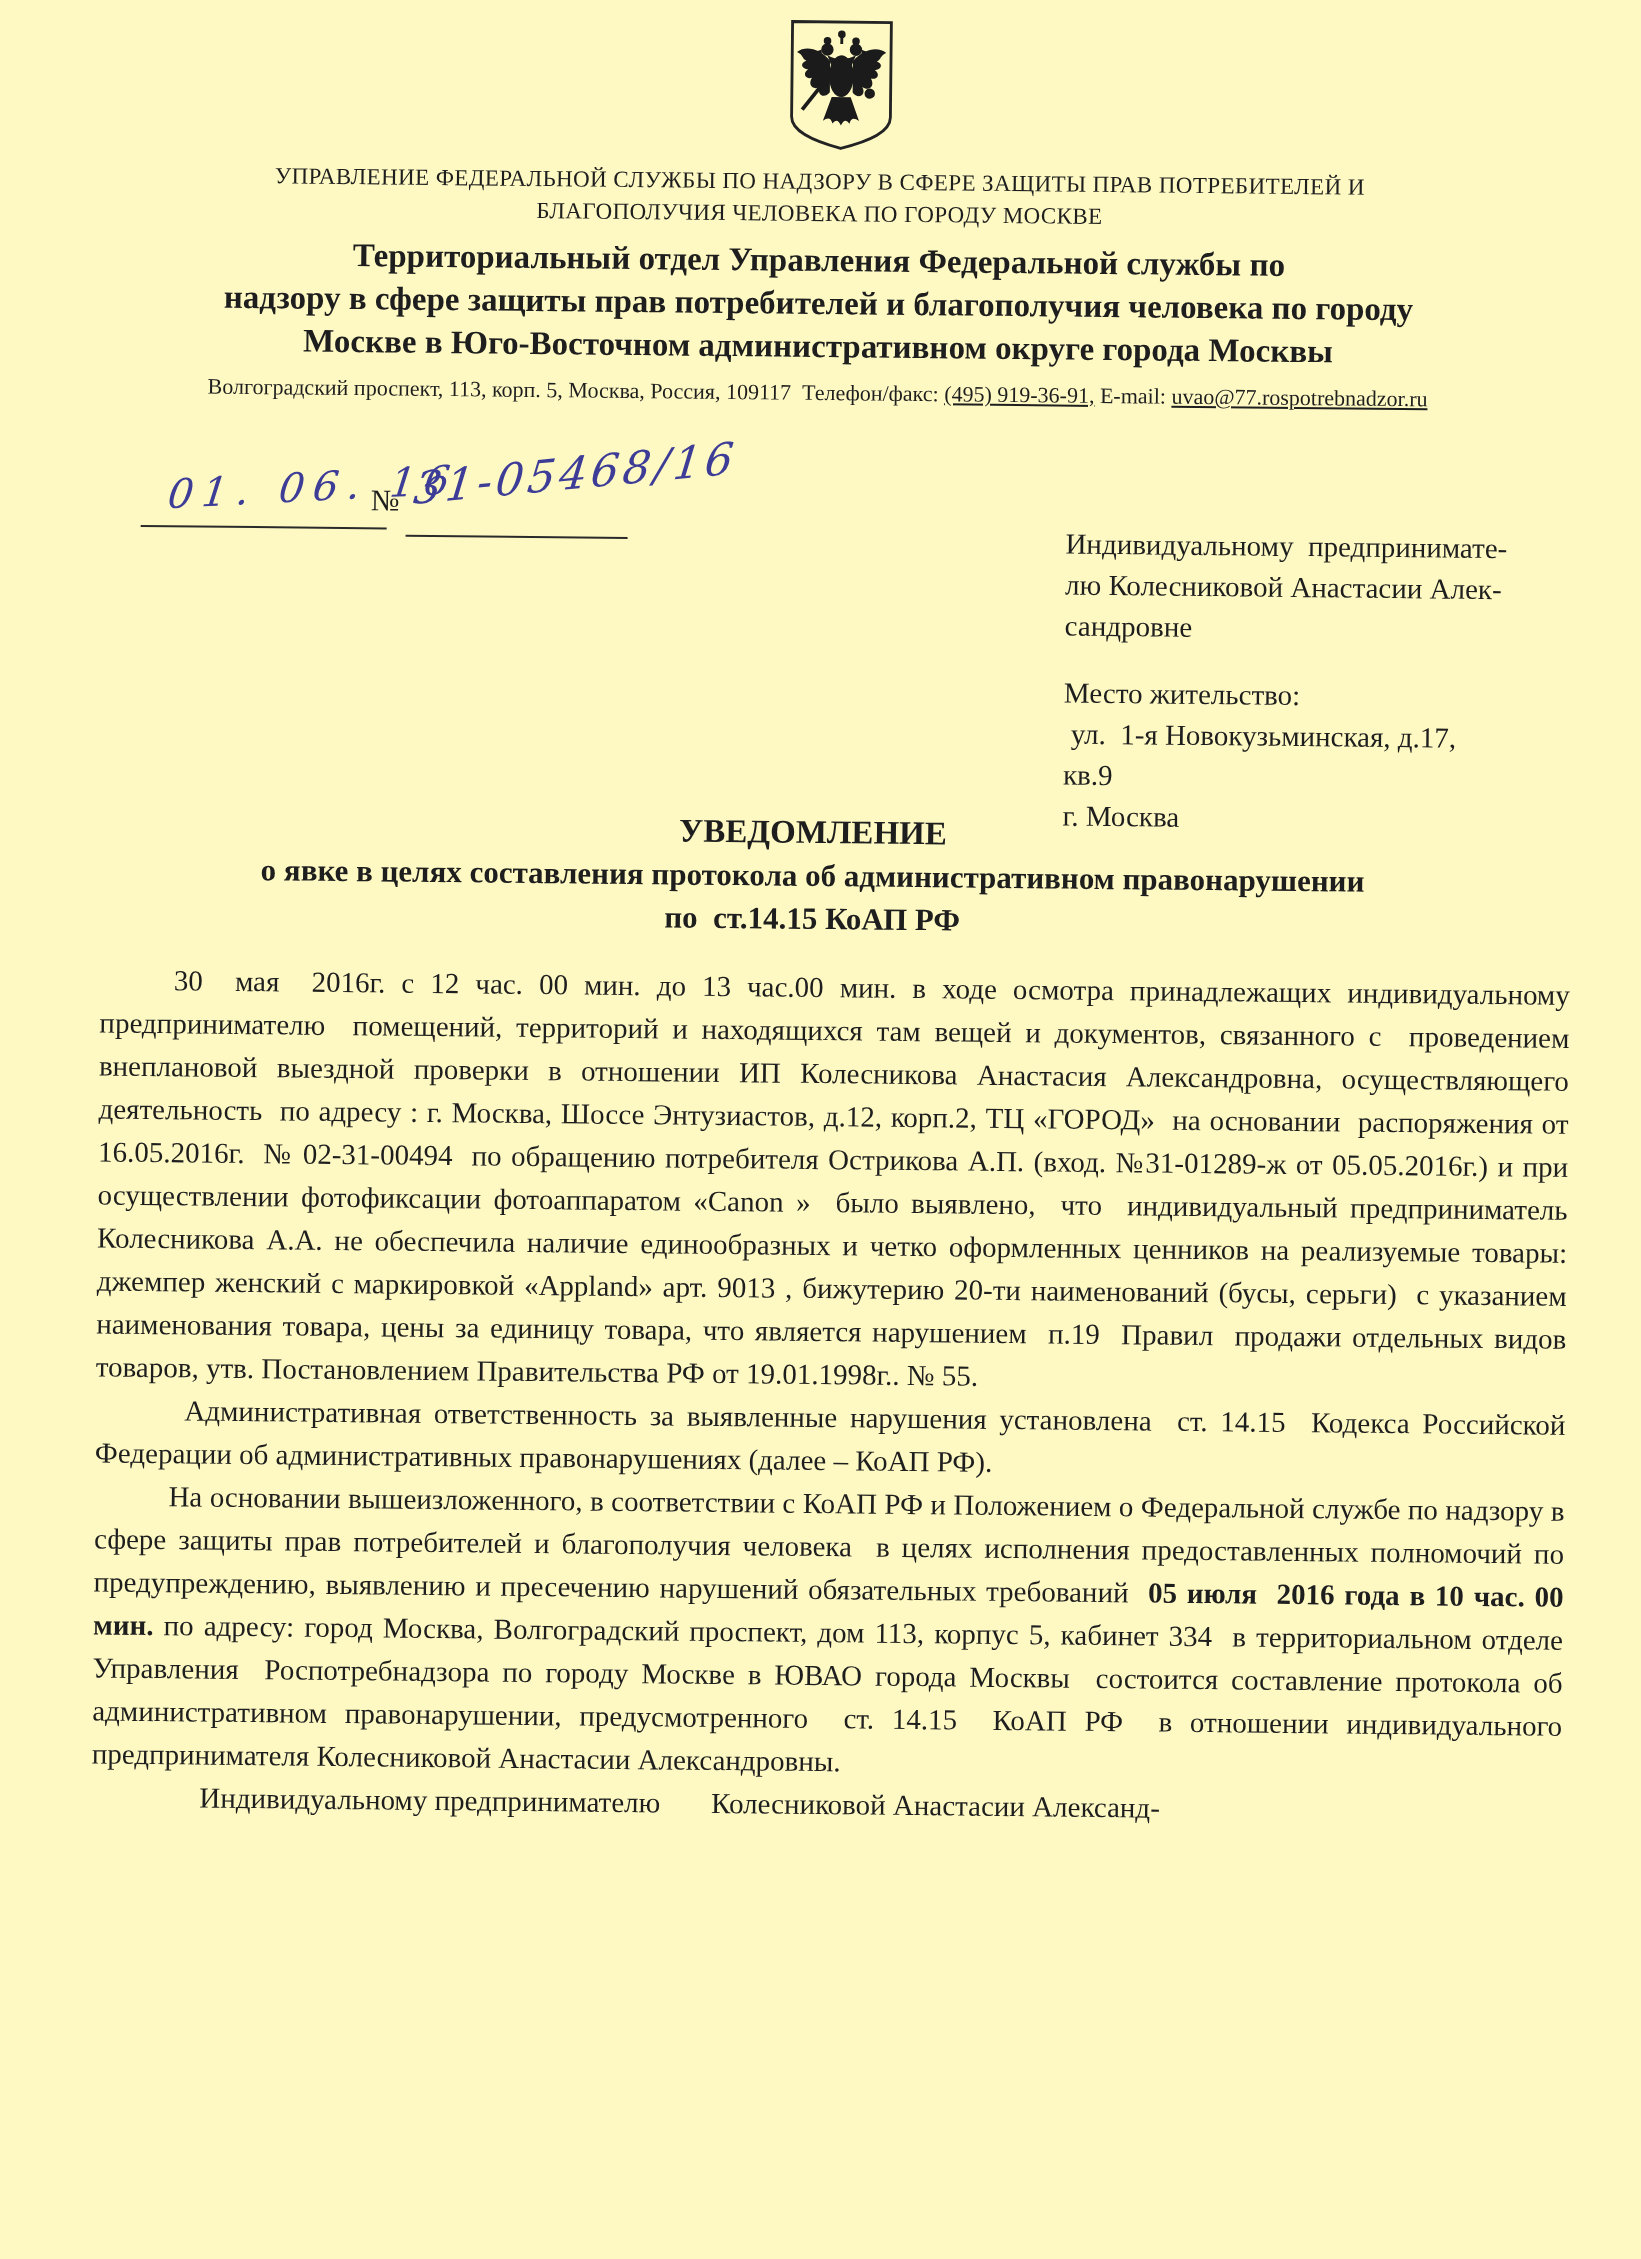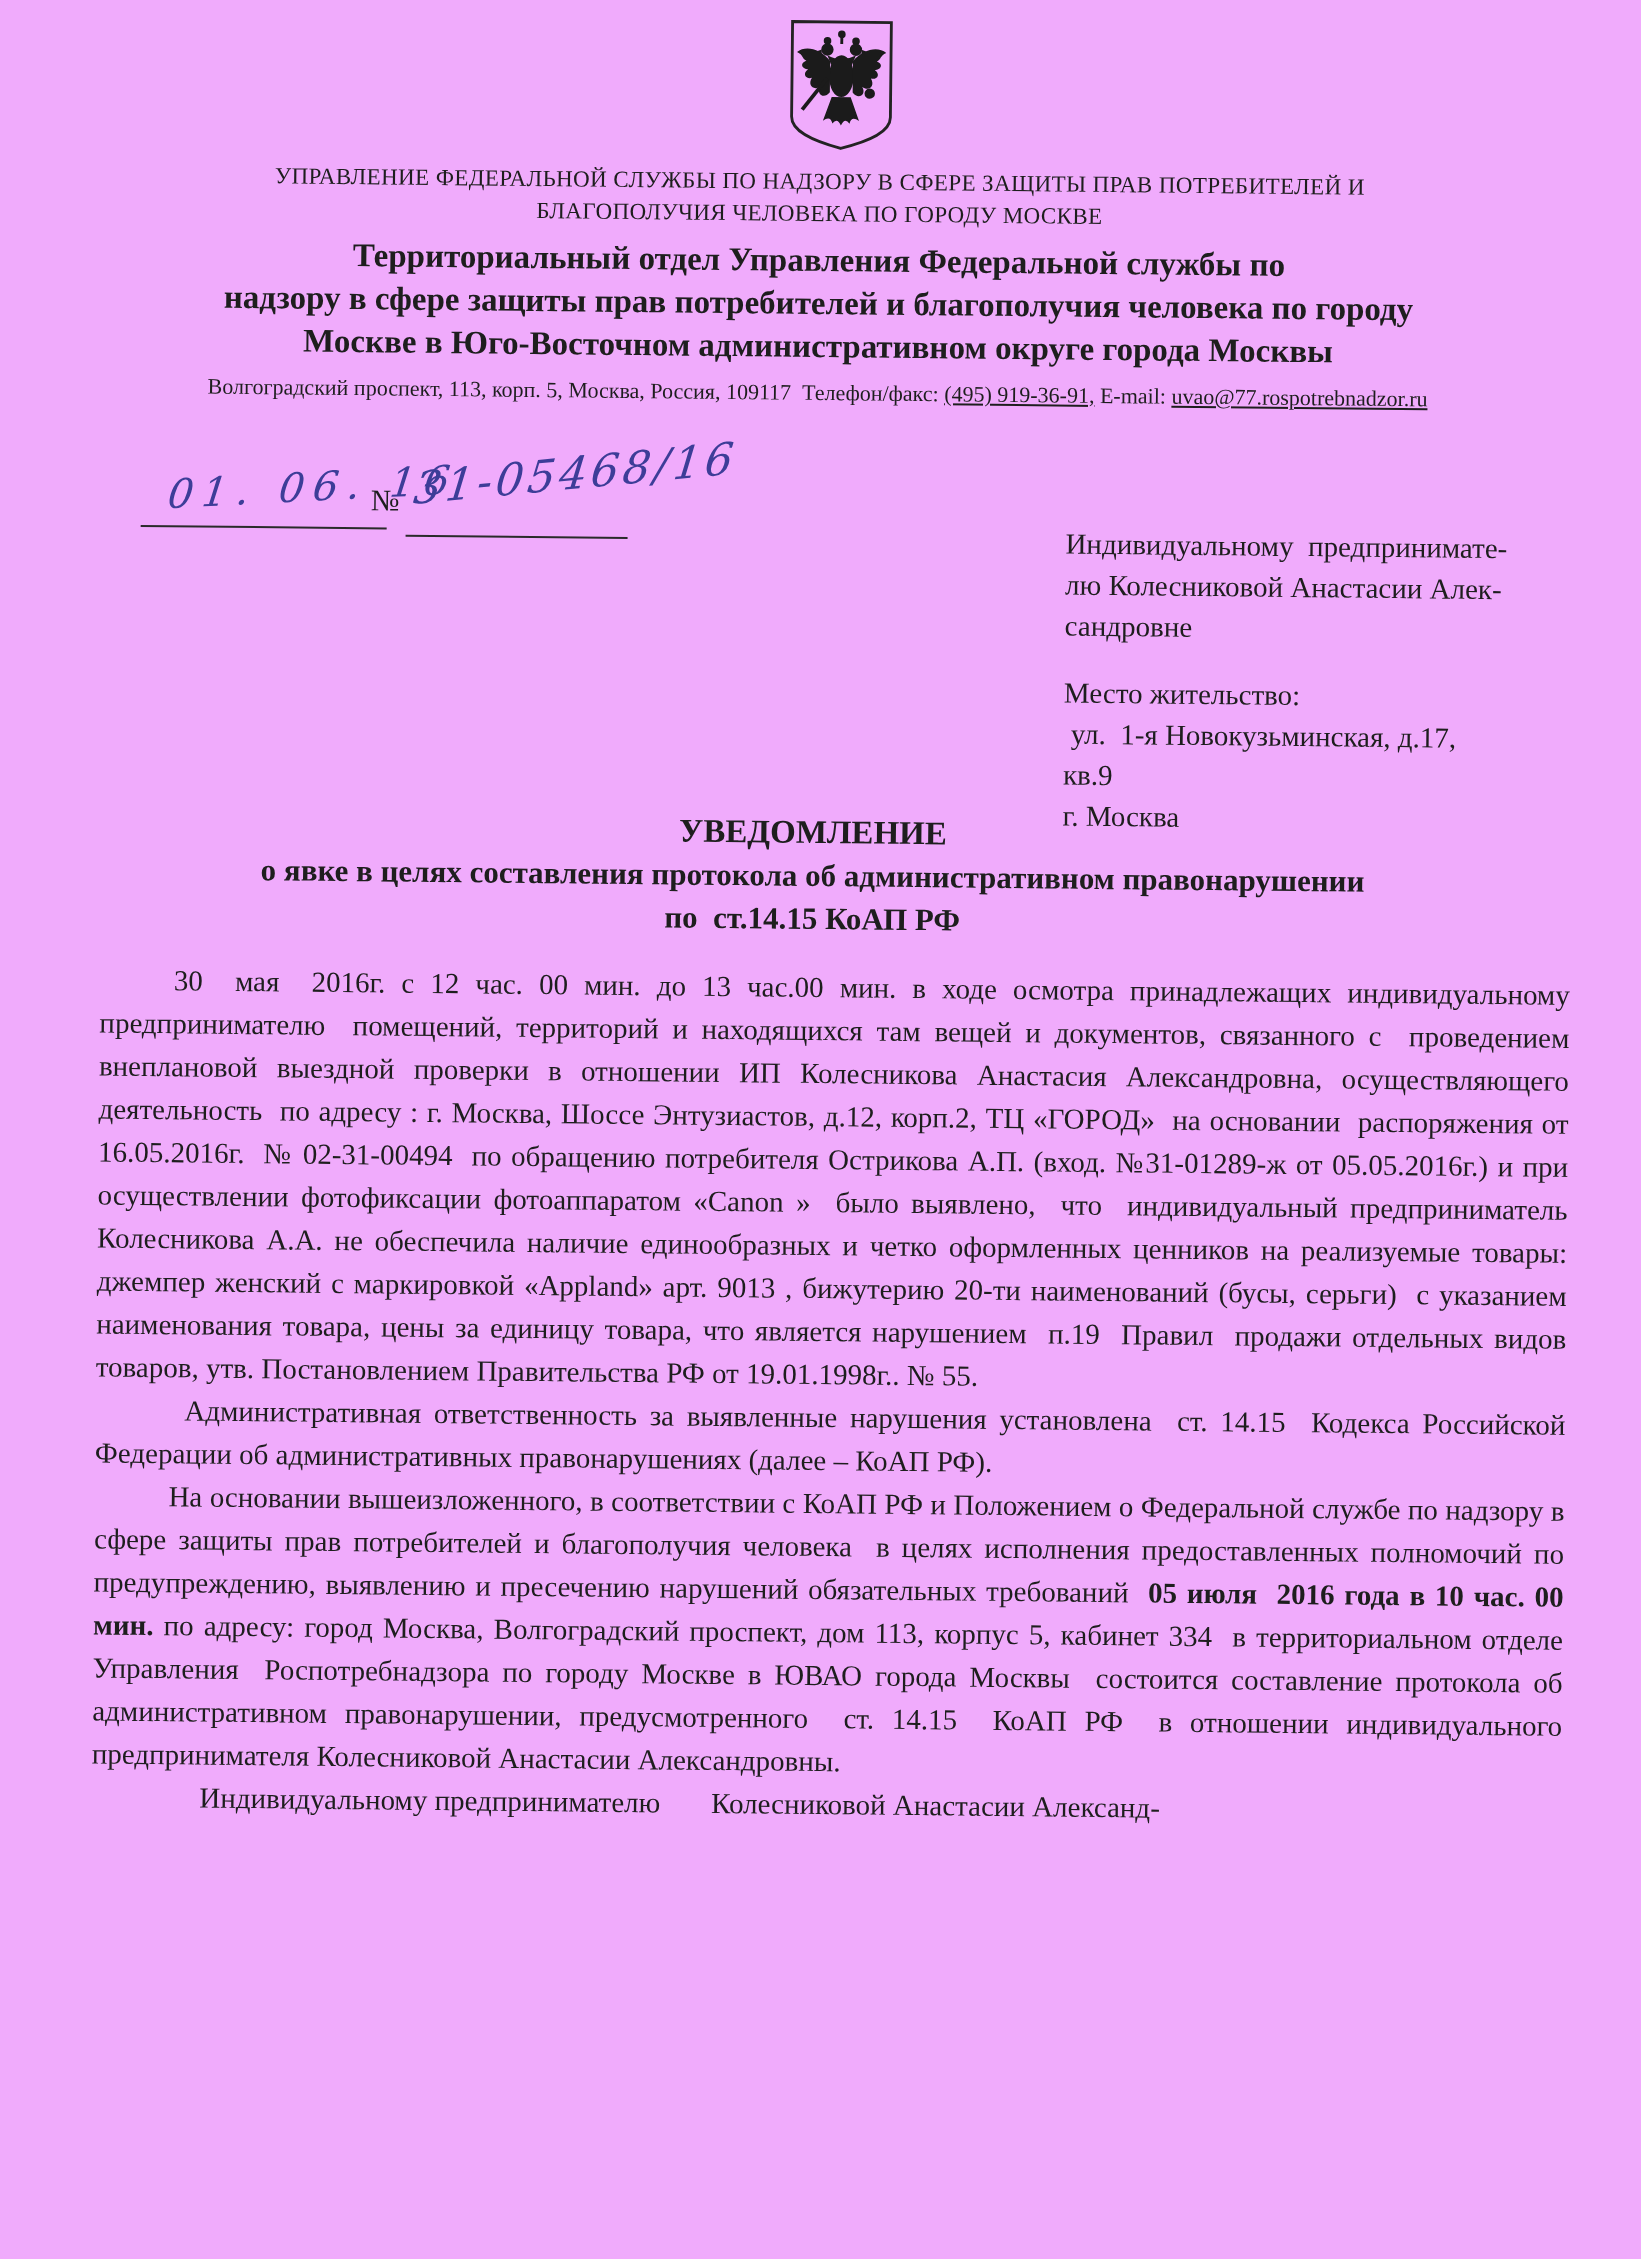--- a/index.html
+++ b/index.html
@@ -4,21 +4,21 @@
 <style>
   html, body {
     margin: 0; padding: 0;
     width: 1641px; height: 2259px;
     background: #f4f4f2;
     font-family: "Liberation Serif", serif;
   }
   .page {
     position: relative;
     width: 1641px; height: 2259px;
-    background: #f0abfc;
+    background: #fef9c3;
     overflow: hidden;
     color: #1e1e1e;
   }
   .skew {
     position: absolute; inset: 0;
     transform: rotate(0.6deg);
     transform-origin: 821px 116px;
   }
   
   .emblem { position: absolute; left: 784px; top: 17.4px; width: 114px; height: 137px; }

